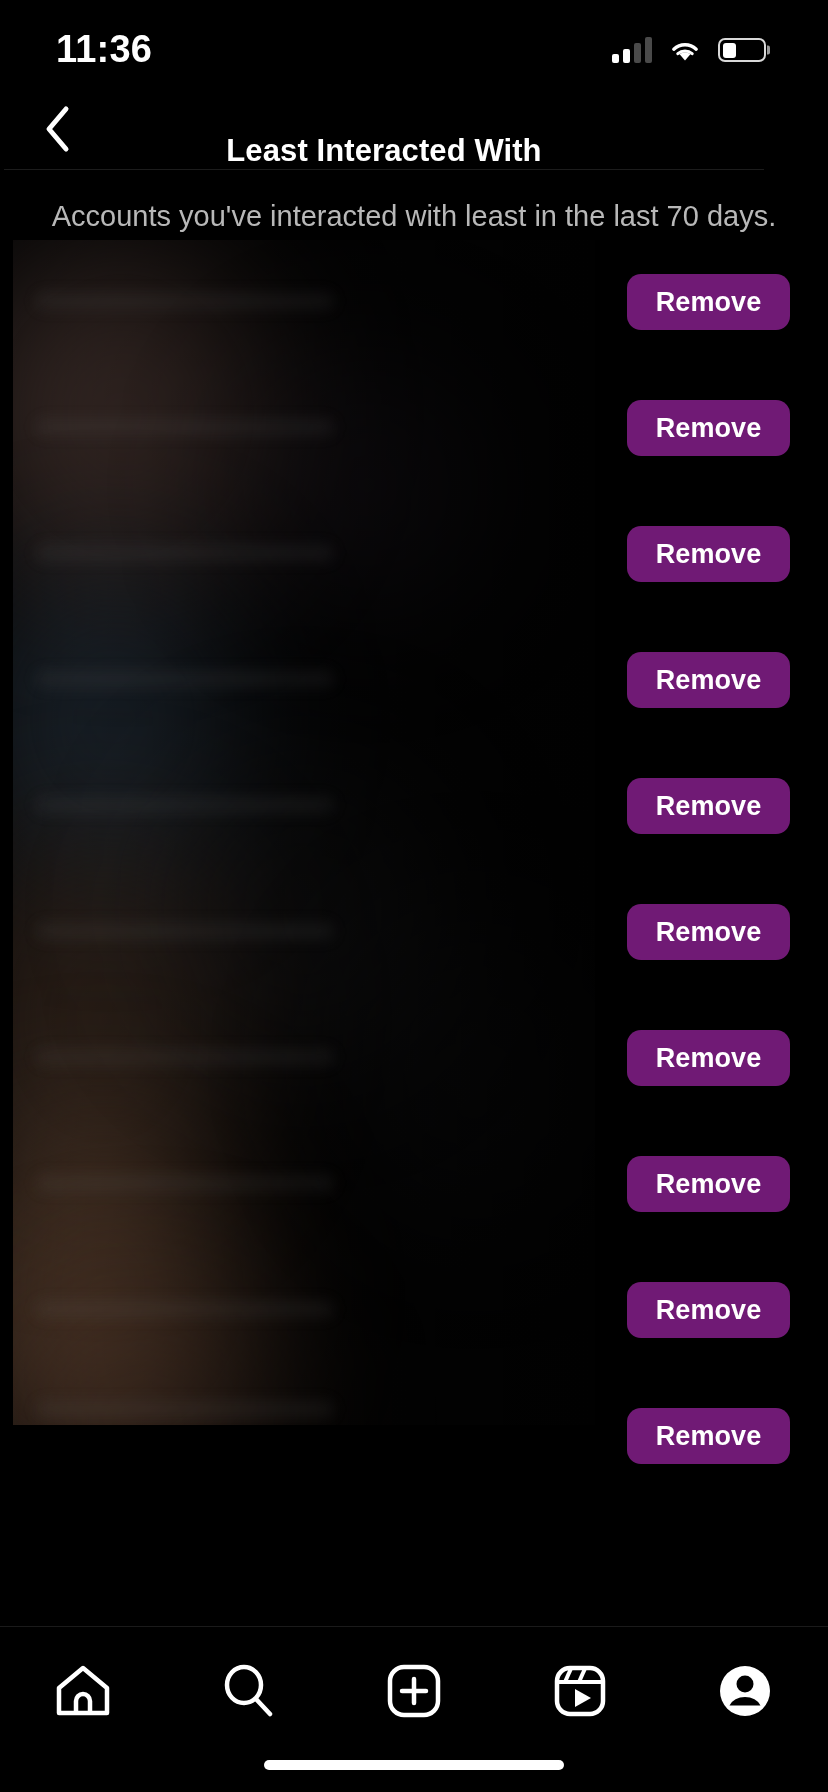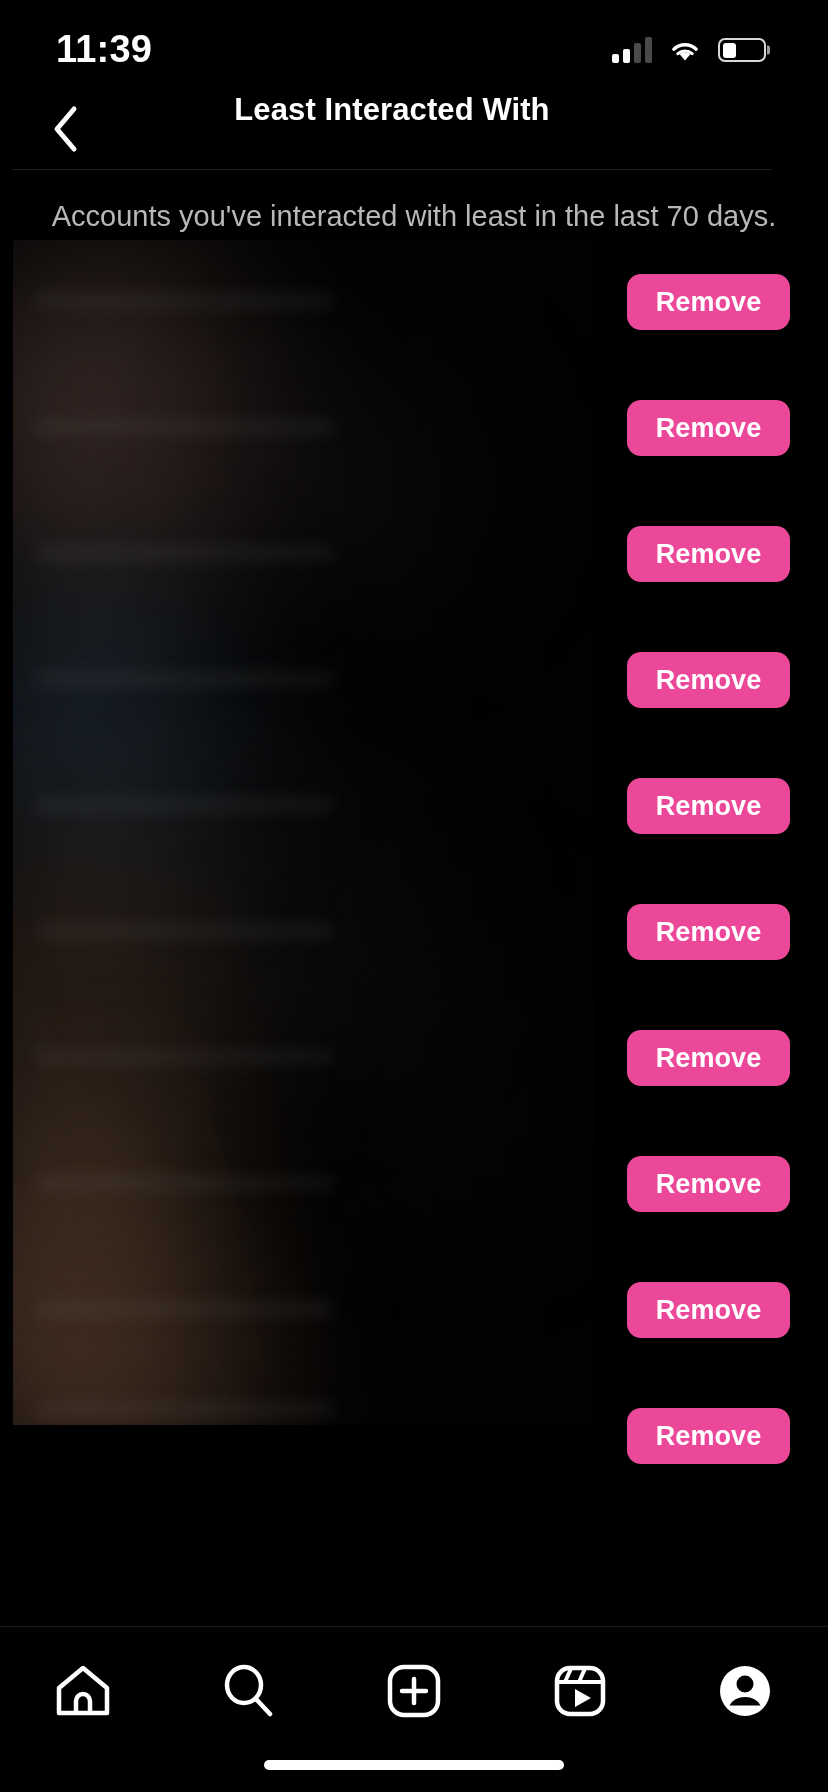--- a/index.html
+++ b/index.html
@@ -59,23 +59,23 @@
     position:absolute;
     right:-6px; top:50%;
     transform:translateY(-50%);
     width:3px; height:9px;
     background:rgba(255,255,255,0.6);
     border-radius:0 2px 2px 0;
   }
 
   
   .navbar {
-    position:absolute; top:92px; left:12px;
+    position:absolute; top:92px; left:4px;
     width:760px; height:78px;
-    display:flex; align-items:flex-start;
+    display:flex; align-items:flex-end;
     border-bottom:1px solid #1c1c1c;
   }
   .back-btn {
     position:absolute; left:14px; top:0;
     width:78px; height:78px;
     display:flex; align-items:center; justify-content:center;
   }
   .nav-title {
     width:100%;
     text-align:center;
@@ -108,21 +108,21 @@
   .row {
     position:relative;
     width:828px;
     height:126px;
   }
   .remove-btn {
     position:absolute;
     right:38px;
     top:34px;
     width:163px; height:56px;
-    background:#ec4899;
+    background:#701a75;
     border:none;
     border-radius:14px;
     color:#fff;
     font-family:"Liberation Sans", sans-serif;
     font-size:27px;
     font-weight:700;
     display:flex; align-items:center; justify-content:center;
     letter-spacing:0.1px;
   }
 
@@ -184,21 +184,21 @@
     background:#fff;
     border-radius:5px;
   }
 </style>
 </head>
 <body>
 
 <div class="phone">
 
   <div class="statusbar">
-    <div class="status-time">11:39</div>
+    <div class="status-time">11:36</div>
     <div class="status-right">
       <div class="sig">
         <i class="b1"></i>
           <i class="b2"></i>
           <i class="b3"></i>
           <i class="b4"></i>
       </div>
       <div class="wifi">
         <svg width="34" height="25" viewBox="0 0 34 25">
           <path d="M17 22.5 L11.6 16.3 a8.4 8.4 0 0 1 10.8 0 Z" fill="#fff"></path>

